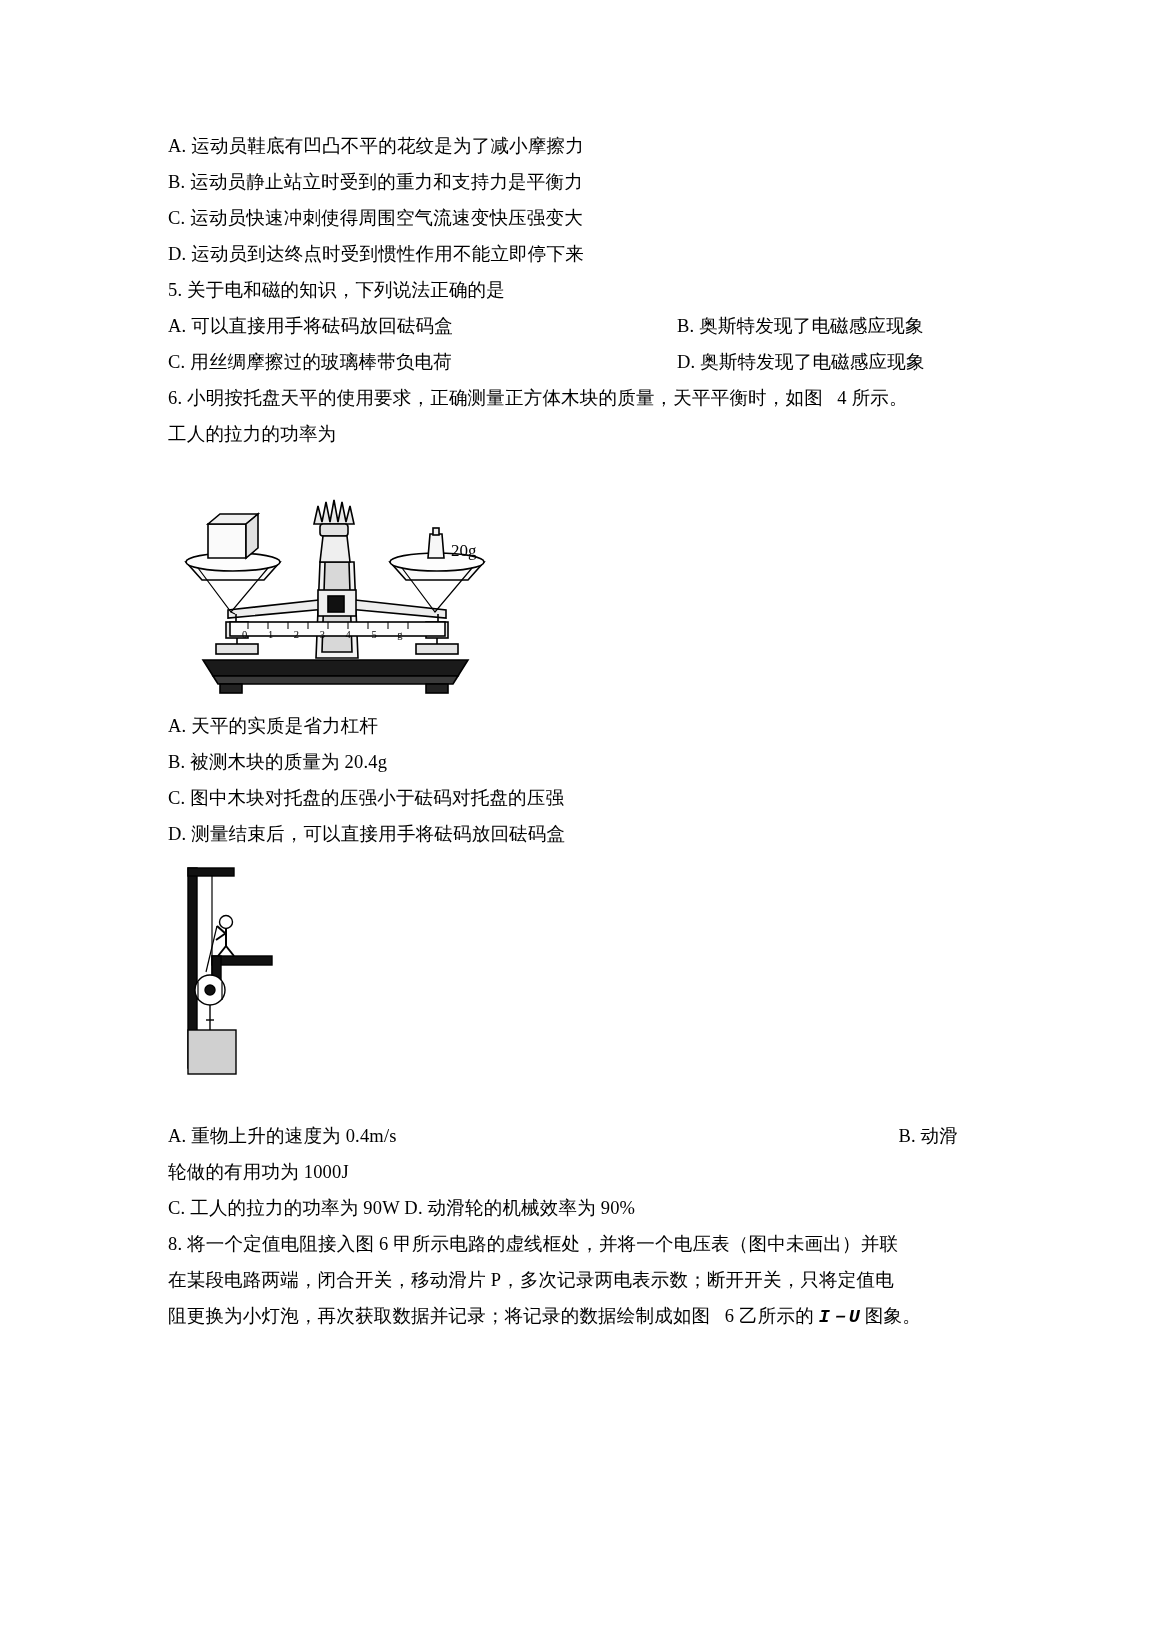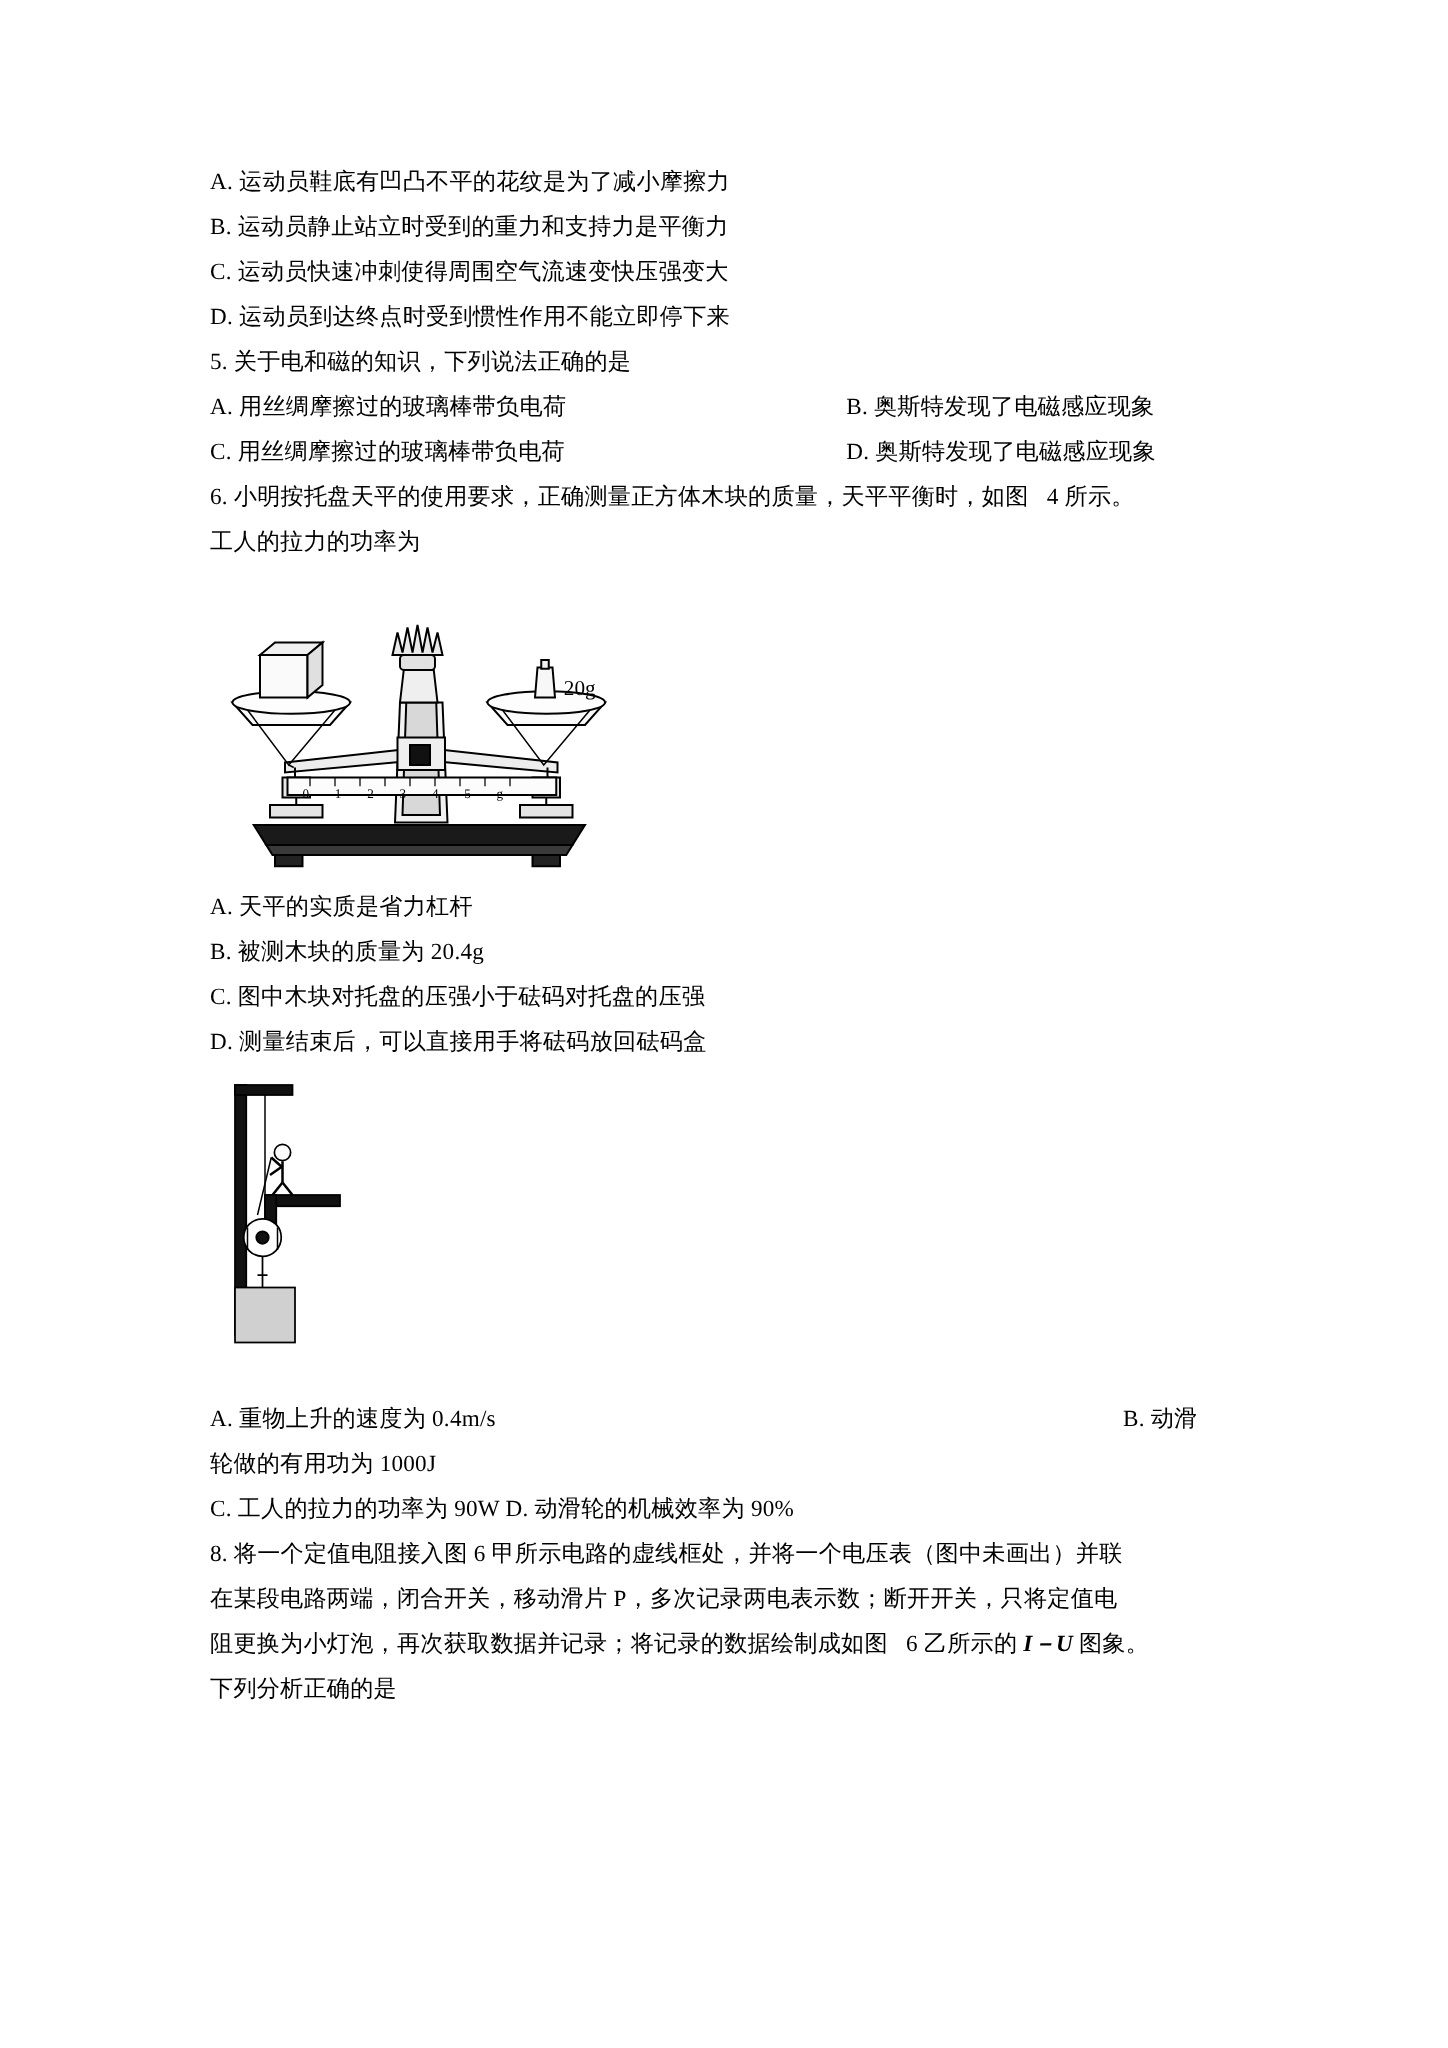--- a/index.html
+++ b/index.html
@@ -58,37 +58,37 @@
     position: relative;
   }
   .figure-pulley {
     margin: 8px 0 8px 0;
     height: 250px;
     position: relative;
   }
   .italic-sym {
     font-style: italic;
     font-weight: bold;
-    font-family: Liberation Serif, serif;
+    font-family: Liberation Mono, monospace;
   }
 </style>
 </head>
 <body>
 
 <div class="page">
   <div class="content">
 
     <div class="line">A. 运动员鞋底有凹凸不平的花纹是为了减小摩擦力</div>
     <div class="line">B. 运动员静止站立时受到的重力和支持力是平衡力</div>
     <div class="line">C. 运动员快速冲刺使得周围空气流速变快压强变大</div>
     <div class="line">D. 运动员到达终点时受到惯性作用不能立即停下来</div>
 
     <div class="line">5. 关于电和磁的知识，下列说法正确的是</div>
     <div class="line twocol">
-      <div>A. 用丝绸摩擦过的玻璃棒带负电荷</div>
+      <div>A. 可以直接用手将砝码放回砝码盒</div>
       <div>B. 奥斯特发现了电磁感应现象</div>
     </div>
     <div class="line twocol">
       <div>C. 用丝绸摩擦过的玻璃棒带负电荷</div>
       <div>D. 奥斯特发现了电磁感应现象</div>
     </div>
 
     <div class="line">6. 小明按托盘天平的使用要求，正确测量正方体木块的质量，天平平衡时，如图   4 所示。</div>
     <div class="line">工人的拉力的功率为</div>
 
@@ -205,16 +205,15 @@
     <div class="line spread">
       <span>A. 重物上升的速度为 0.4m/s</span>
       <span class="right-frag">B. 动滑</span>
     </div>
     <div class="line">轮做的有用功为 1000J</div>
     <div class="line">C. 工人的拉力的功率为 90W D. 动滑轮的机械效率为 90%</div>
 
     <div class="line">8. 将一个定值电阻接入图 6 甲所示电路的虚线框处，并将一个电压表（图中未画出）并联</div>
     <div class="line">在某段电路两端，闭合开关，移动滑片 P，多次记录两电表示数；断开开关，只将定值电</div>
     <div class="line"><span>阻更换为小灯泡，再次获取数据并记录；将记录的数据绘制成如图   6 乙所示的 </span><span class="italic-sym">I－U</span><span> 图象。</span></div>
-    <div class="line">下列分析正确的是</div>
 
   </div>
 </div>
 
 </body></html>

